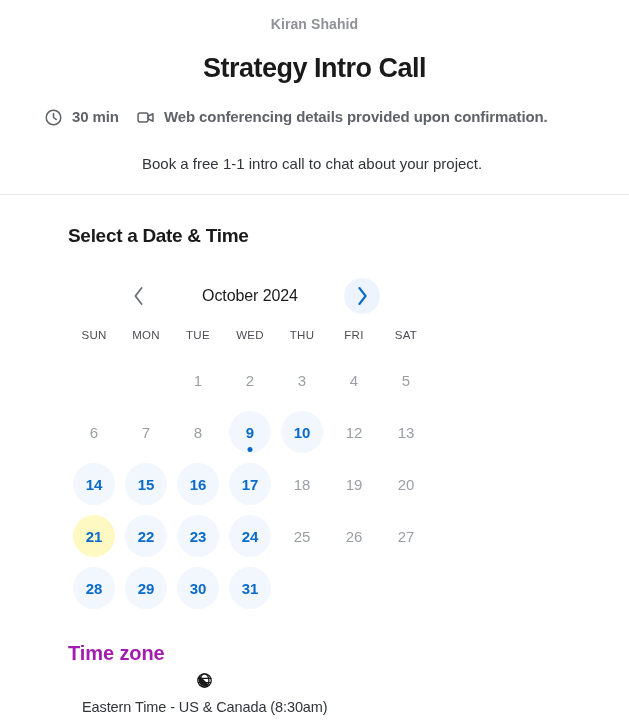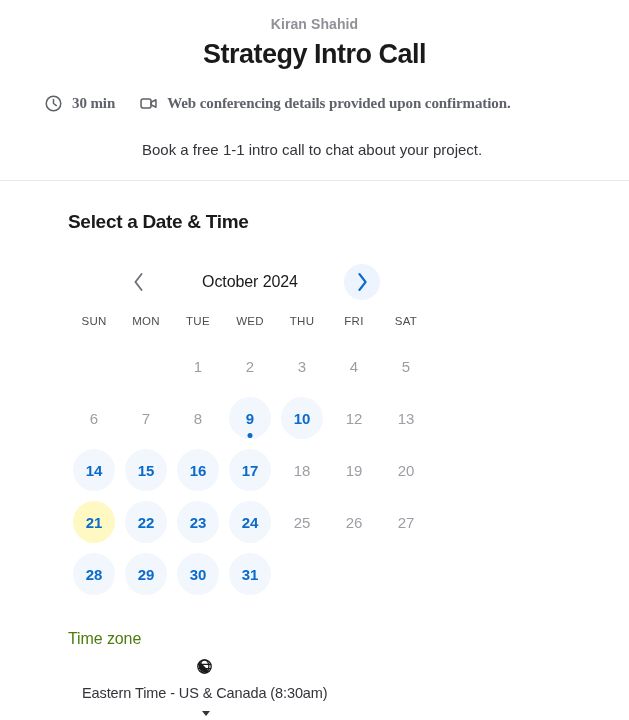--- a/index.html
+++ b/index.html
@@ -13,27 +13,27 @@
   .page { width: 629px; height: 708px; position: relative; }
 
   
   .header { padding-top: 14px; text-align: center; }
   .organizer {
     font-size: 14px; font-weight: 700; color: #8f9197;
     letter-spacing: 0.1px; line-height: 20px;
   }
   .event-title {
     font-size: 27px; font-weight: 700; color: #1a1a1a;
-    letter-spacing: -0.5px; line-height: 36px; margin-top: 2px;
+    letter-spacing: -0.5px; line-height: 36px; margin-top: 16px;
   }
 
   
   .meta-row {
     display: flex; align-items: center;
-    gap: 8px; margin-top: 21px; padding-left: 44px; font-family: Liberation Serif, serif;
+    gap: 1px; margin-top: 21px; padding-left: 44px;
   }
   .meta-item { display: flex; align-items: center; gap: 9px; }
   .meta-item + .meta-item { margin-left: 16px; }
   .meta-text {
     font-size: 15px; font-weight: 700; color: #5f6268;
     letter-spacing: -0.1px; line-height: 20px; white-space: nowrap;
   }
   .meta-icon { width: 19px; height: 19px; flex: 0 0 19px; color: #5f6268; display: block; }
   .meta-icon svg { display: block; width: 19px; height: 19px; }
 
@@ -97,21 +97,21 @@
   }
   .day-hover { background: #fef9c3; }
   .today-dot {
     position: absolute; left: 50%; transform: translateX(-50%);
     bottom: 1px; width: 5px; height: 5px; border-radius: 50%; background: #0b6bcb;
   }
 
   
   .tz { margin-top: 28px; }
   .tz-title {
-    font-size: 16px; font-weight: 400; color: #4d7c0f;
+    font-size: 20px; font-weight: 700; color: #a21caf;
     letter-spacing: -0.1px; line-height: 22px;
   }
   .tz-select {
     display: flex; align-items: center; gap: 8px;
     margin-top: 8px; margin-left: 14px; cursor: pointer;
     background: transparent; border: none; padding: 0; font-family: inherit; flex-direction: column;
   }
   .globe-icon { width: 17px; height: 17px; flex: 0 0 17px; display: block; color: #1a1a1a; }
   .globe-icon svg { display: block; }
   .tz-text {

